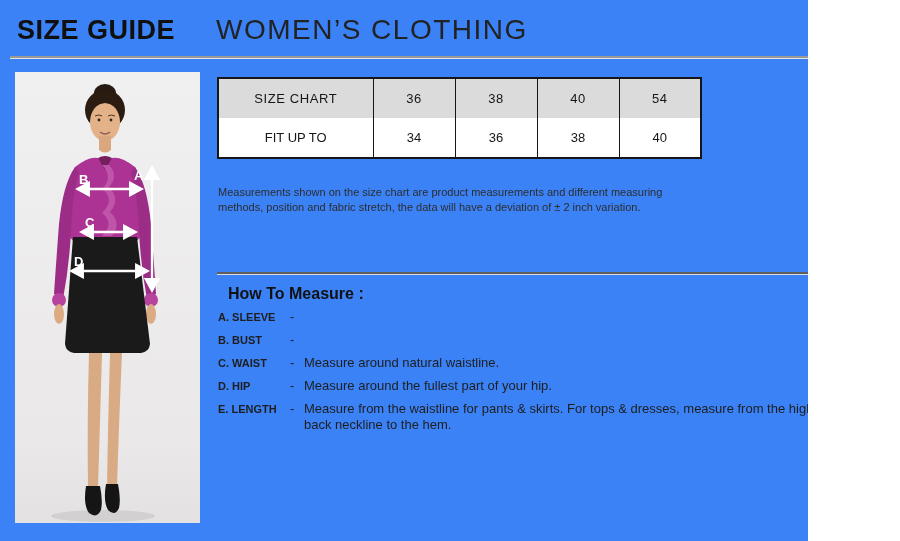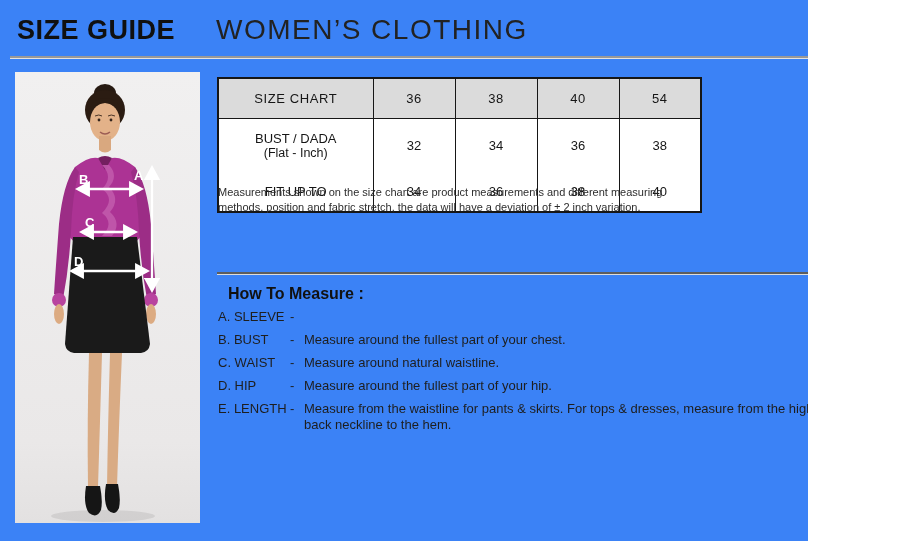--- a/index.html
+++ b/index.html
@@ -58,21 +58,21 @@
   }
   .htm-heading {
     position:absolute; left:228px; top:285px;
     font-size:16px; font-weight:bold; color:#111111;
   }
   .measure-list { position:absolute; left:218px; top:309px; width:676px; }
   .m-item {
     display:grid; grid-template-columns:72px 14px auto;
     font-size:13px; line-height:16px; color:#1e1e1e; margin-bottom:7px;
   }
-  .m-label { font-weight:normal; font-size:13px; }
+  .m-label { font-weight:bold; font-size:11px; }
   .m-dash { text-align:left; }
 </style>
 </head>
 <body>
 
 <div class="page">
 
   <div class="page-title">SIZE GUIDE</div>
   <div class="page-subtitle">WOMEN’S CLOTHING</div>
   <div class="header-rule"></div>
@@ -151,30 +151,20 @@
           <col class="col-size">
       </colgroup>
       <tbody>
           <tr class="row-head">
         <th>SIZE CHART</th>
         <th>36</th>
         <th>38</th>
         <th>40</th>
         <th>54</th>
       </tr>
-      <tr class="row-bust">
-        <td class="rowlabel">
-          <div>BUST / DADA</div>
-          <div class="subline">(Flat - Inch)</div>
-        </td>
-        <td>32</td>
-        <td>34</td>
-        <td>36</td>
-        <td>38</td>
-      </tr>
       <tr class="row-fit">
         <td class="rowlabel">FIT UP TO</td>
         <td>34</td>
         <td>36</td>
         <td>38</td>
         <td>40</td>
       </tr>
     </tbody>
       </table>
   </div>
@@ -185,21 +175,20 @@
   <div class="htm-heading">How To Measure :</div>
 
   <div class="measure-list">
     <div class="m-item">
       <span class="m-label">A. SLEEVE</span>
       <span class="m-dash">-</span>
     </div>
     <div class="m-item">
       <span class="m-label">B. BUST</span>
       <span class="m-dash">-</span>
-      <span class="m-text">Measure around the fullest part of your chest.</span>
     </div>
     <div class="m-item">
       <span class="m-label">C. WAIST</span>
       <span class="m-dash">-</span>
       <span class="m-text">Measure around natural waistline.</span>
     </div>
     <div class="m-item">
       <span class="m-label">D. HIP</span>
       <span class="m-dash">-</span>
       <span class="m-text">Measure around the fullest part of your hip.</span>

